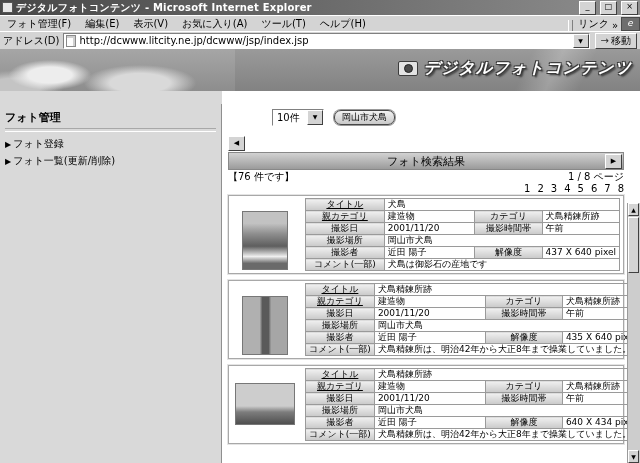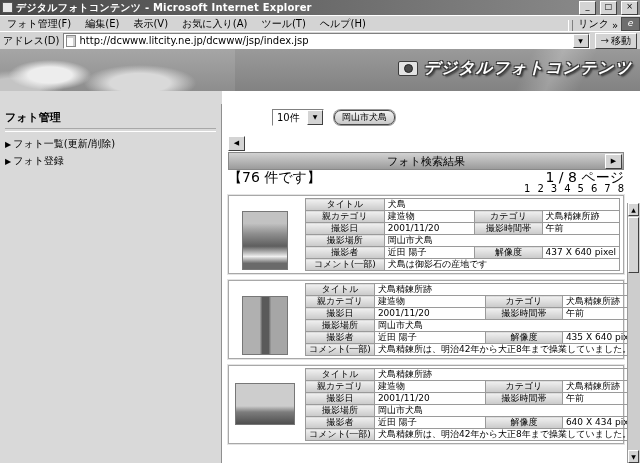--- a/index.html
+++ b/index.html
@@ -80,40 +80,40 @@
   .switchbtn{font-size:9px;height:13px;line-height:12px;padding:0 7px;border-radius:7px;
     background:linear-gradient(180deg,#f2f2f2,#c9c9c9);border:1px solid #474747;box-shadow:0 0 0 1px #999;}
 
   .navbtn{width:15px;height:13px;background:#d4d4d4;border:1px solid;
     border-color:#fff #404040 #404040 #fff;font-size:7px;line-height:12px;text-align:center;padding:0;}
   .backbtn{display:inline-block;margin-bottom:1px;}
   .rbar{height:16px;background:linear-gradient(180deg,#d2d2d2,var(--c-headerbar,#9b9b9b));
     border:1px solid #888;display:flex;align-items:center;justify-content:center;
     font-size:11px;position:relative;}
   .fwdbtn{position:absolute;right:1px;top:1px;}
-  .meta-row{display:flex;justify-content:space-between;font-size:14px;line-height:10px;margin-top:2px;}
+  .meta-row{display:flex;justify-content:space-between;font-size:10px;line-height:10px;margin-top:2px;}
   .pages{text-align:right;font-size:10px;line-height:10px;margin:2px 0 1px;}
   .pages span{margin-left:7px;}
   .tip{font-size:9px;line-height:11px;margin:1px 0 4px;}
 
   .record{border:1px solid #a8a8a8;background:#fff;margin:0 0 6px 0;padding:2px 3px;
     display:flex;gap:7px;box-shadow:0 0 0 1px #e4e4e4;}
   .photo-col{width:66px;flex:0 0 66px;display:flex;justify-content:center;align-items:flex-start;}
   .photo{margin-top:13px;border:1px solid #777;}
   .photo-portrait{width:44px;height:57px;}
   .photo-landscape{width:58px;height:40px;margin-top:15px;}
   .photo-v0{background:linear-gradient(180deg,#c2c2c2 0 20%,#8f8f8f 38%,#5e5e5e 60%,#efefef 78%,#6a6a6a 90%);}
   .photo-v1{background:linear-gradient(90deg,#b0b0b0 0 38%,#5a5a5a 44% 58%,#a6a6a6 64%),
             linear-gradient(180deg,#c0c0c0,#808080);}
   .photo-v2{background:linear-gradient(180deg,#cdcdcd 0 55%,#7d7d7d 70%,#4f4f4f 100%);}
   .rec-table{flex:1;border-collapse:collapse;table-layout:fixed;}
   .rec-table th,.rec-table td{border:1px solid #9a9a9a;font-size:9px;font-weight:normal;
     height:11px;line-height:11px;padding:0 3px;overflow:hidden;white-space:nowrap;}
   .rec-table th{background:linear-gradient(180deg,#f0f0f0,var(--c-label,#c9c9c9));text-align:center;}
-  .col-l1{width:78px;}.col-v1{width:104px;}.col-l2{width:70px;}
+  .col-l1{width:78px;text-decoration:underline;}.col-v1{width:104px;}.col-l2{width:70px;}
 
   
   .scroll{position:absolute;right:0;top:99px;bottom:0;width:12px;background:#cdcdcd;
     border-left:1px solid #9a9a9a;}
   .sc-btn{position:absolute;left:0;width:11px;height:13px;background:#d4d4d4;
     border:1px solid;border-color:#fff #404040 #404040 #fff;font-size:6px;line-height:12px;
     text-align:center;box-sizing:border-box;}
   .sc-up{top:0;}
   .sc-down{bottom:0;}
   .sc-thumb{position:absolute;left:0;top:14px;width:11px;height:56px;background:#d4d4d4;
@@ -179,25 +179,25 @@
   </div>
 
   <div class="main">
 
     <div class="sidebar">
       <div class="sb-head">フォト管理</div>
       <div class="sb-sep"></div>
       <div>
 
           <div class="sb-item">
+            <span class="sb-bullet">▶</span><span>フォト登録</span>
+          </div>
+
+          <div class="sb-item">
             <span class="sb-bullet">▶</span><span>フォト一覧(更新/削除)</span>
-          </div>
-
-          <div class="sb-item">
-            <span class="sb-bullet">▶</span><span>フォト登録</span>
           </div>
         </div>
     </div>
 
     <div class="content">
 
       <div class="toolbar">
         <span class="selbox">
           <span class="selval">10件</span>
           <span class="ddbtn">▼</span>

